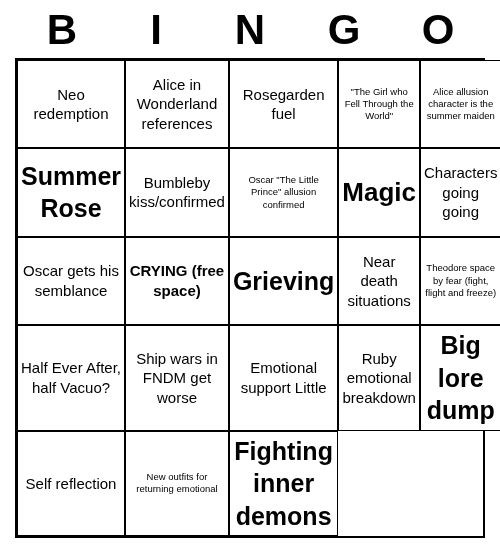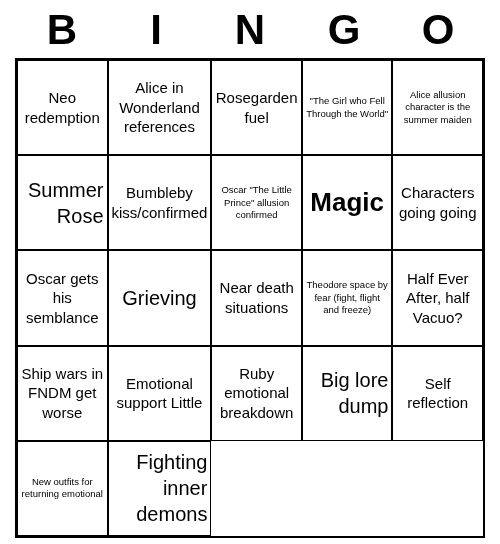--- a/index.html
+++ b/index.html
@@ -43,23 +43,22 @@
       align-items: center;
       justify-content: center;
       text-align: center;
       padding: 3px;
       font-size: 15px;
       line-height: 1.3;
       color: #000;
       background: #fff;
     }
     .bingo-cell.large-text {
-      font-size: 20px;
-      font-weight: normal;
-      text-align: right;
+      font-size: 25px;
+      font-weight: bold;
     }
     .bingo-cell.xl-text {
       font-size: 26px;
       font-weight: bold;
     }
     .bingo-cell.free-space {
       font-size: 15px;
       font-weight: bold;
     }
     .bingo-cell.small-text {
@@ -82,20 +81,21 @@
     <div class="bingo-cell">Alice in Wonderland references</div>
     <div class="bingo-cell">Rosegarden fuel</div>
     <div class="bingo-cell small-text">"The Girl who Fell Through the World"</div>
     <div class="bingo-cell small-text">Alice allusion character is the summer maiden</div>
     <div class="bingo-cell large-text">Summer Rose</div>
     <div class="bingo-cell">Bumbleby kiss/confirmed</div>
     <div class="bingo-cell small-text">Oscar "The Little Prince" allusion confirmed</div>
     <div class="bingo-cell xl-text">Magic</div>
     <div class="bingo-cell">Characters going going</div>
     <div class="bingo-cell">Oscar gets his semblance</div>
+    <div class="bingo-cell free-space">CRYING (free space)</div>
     <div class="bingo-cell large-text">Grieving</div>
     <div class="bingo-cell">Near death situations</div>
     <div class="bingo-cell small-text">Theodore space by fear (fight, flight and freeze)</div>
     <div class="bingo-cell">Half Ever After, half Vacuo?</div>
     <div class="bingo-cell">Ship wars in FNDM get worse</div>
     <div class="bingo-cell">Emotional support Little</div>
     <div class="bingo-cell">Ruby emotional breakdown</div>
     <div class="bingo-cell large-text">Big lore dump</div>
     <div class="bingo-cell">Self reflection</div>
     <div class="bingo-cell small-text">New outfits for returning emotional</div>

